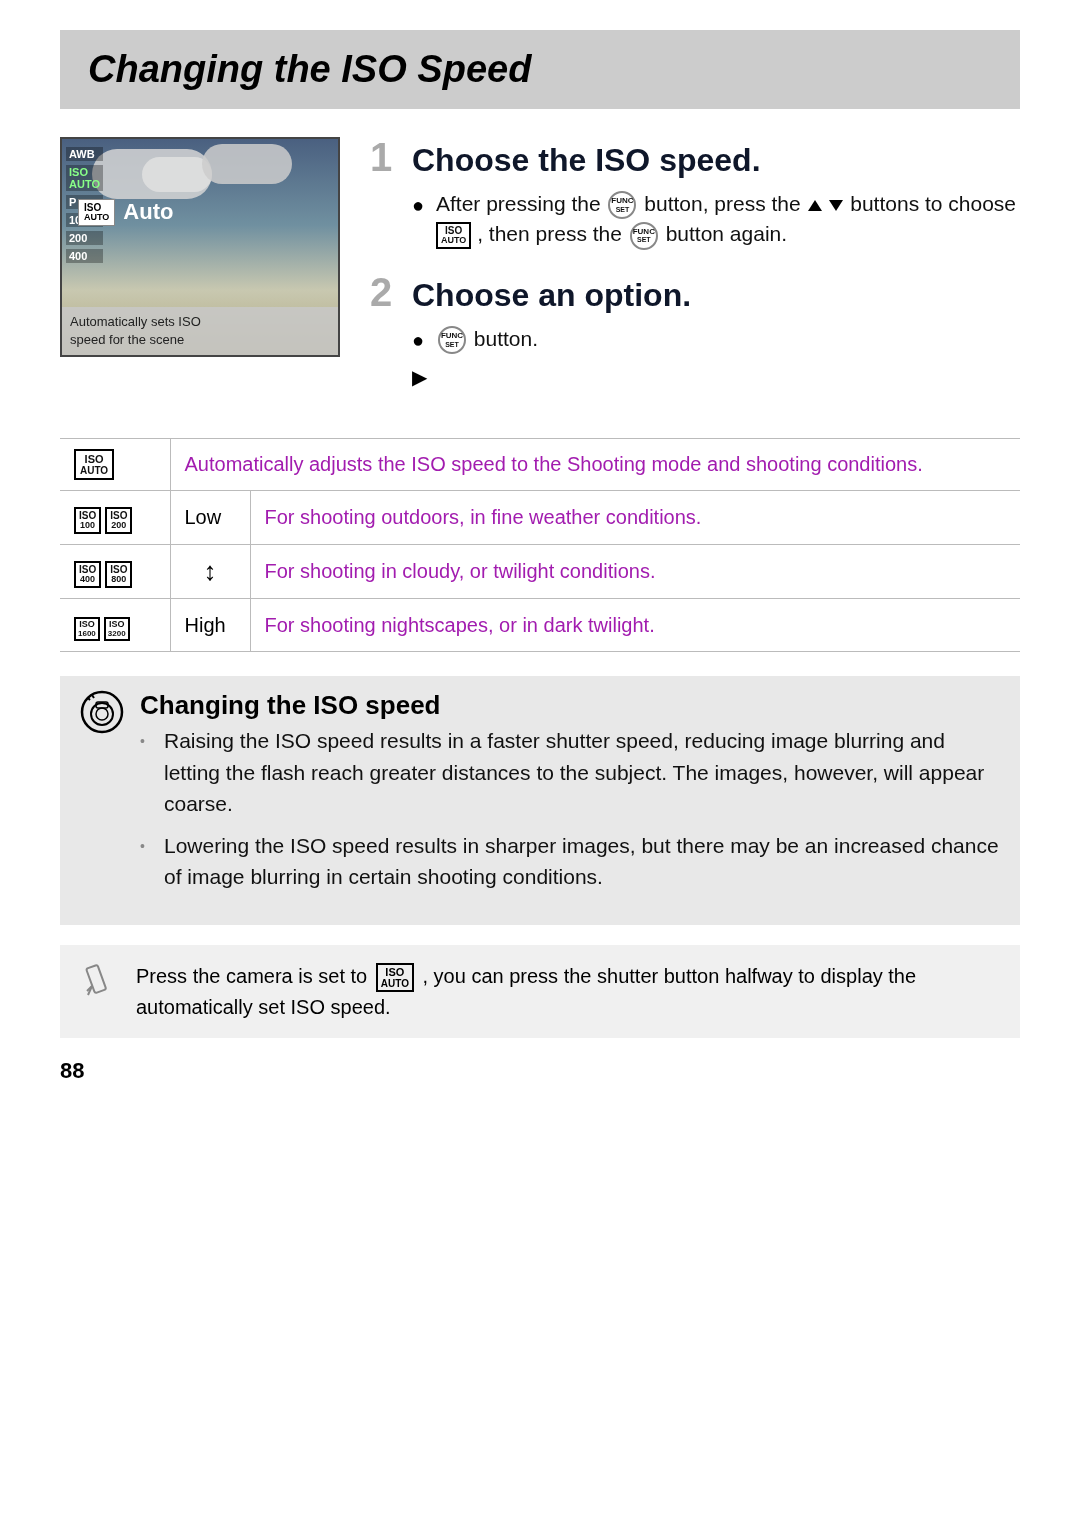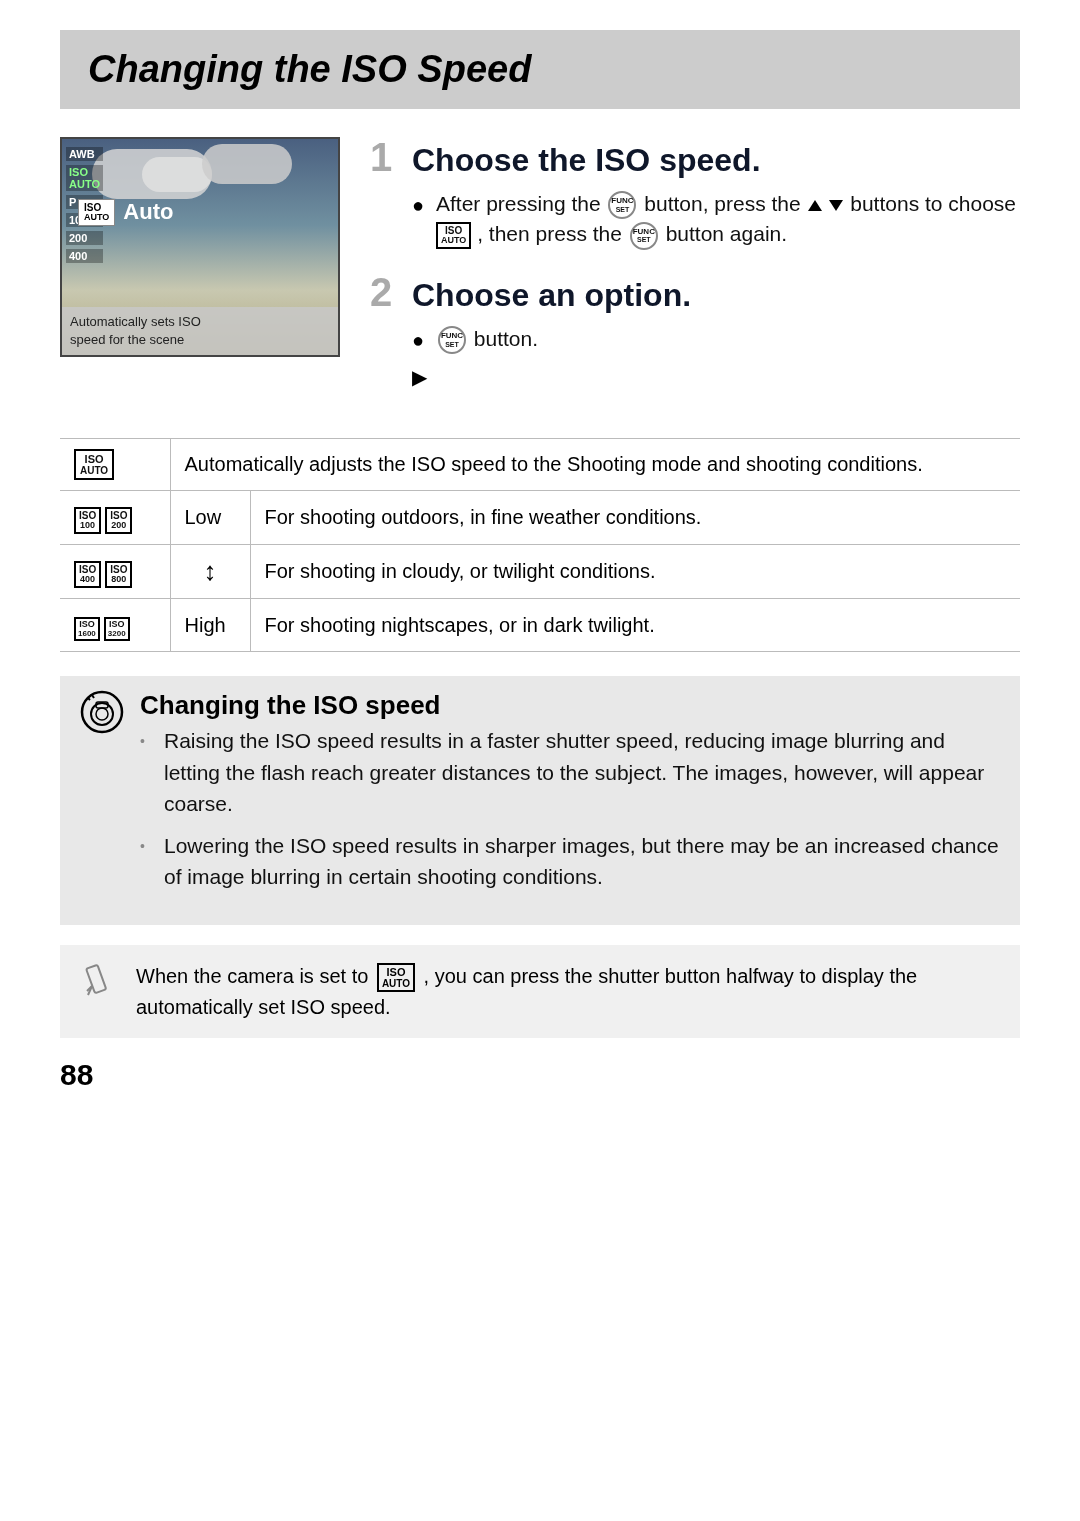--- a/index.html
+++ b/index.html
@@ -197,21 +197,21 @@
       border-right: 1.5px solid #bbb;
     }
     .iso-table .label-cell {
       width: 80px;
       font-weight: normal;
       color: #000;
       border-right: 1.5px solid #bbb;
       margin-left: 44px;
     }
     .iso-table .desc-cell {
-      color: #000000;
+      color: #a21caf;
     }
 
     
     .iso-pair {
       display: inline-flex;
       gap: 4px;
       align-items: center;
     }
     .iso-box {
       display: inline-block;
@@ -280,21 +280,21 @@
       min-width: 40px;
     }
     .note-text {
       font-size: 20px;
       line-height: 1.5;
       color: #000;
     }
 
     
     .page-num {
-      font-size: 30px;
+      font-size: 22px;
       font-weight: bold;
       color: #000;
     }
 
     
     .tri-up {
       display: inline-block;
       width: 0;
       height: 0;
       border-left: 7px solid transparent;
@@ -516,21 +516,21 @@
 
 <div class="note-box">
   <div class="note-icon">
     <svg width="38" height="38" viewBox="0 0 38 38">
       <rect x="10" y="4" width="12" height="26" rx="2" fill="none" stroke="#888" stroke-width="2" transform="rotate(-20 19 17)"></rect>
       <line x1="7" y1="30" x2="12" y2="25" stroke="#888" stroke-width="2"></line>
       <line x1="12" y1="25" x2="8" y2="34" stroke="#888" stroke-width="2"></line>
     </svg>
   </div>
   <div class="note-text">
-    <span>When the camera is set to</span>
+    <span>Press the camera is set to</span>
     
     <span class="iso-box" style="display:inline-block;border:2px solid #000;padding:1px 3px;font-size:12px;font-weight:bold;vertical-align:middle;line-height:1.1;margin:0 3px;">
       <span style="display:block;font-size:11px;">ISO</span>
       <span style="display:block;font-size:10px;">AUTO</span>
     </span>
     <span>, you can press the shutter button halfway to display the automatically set ISO speed.</span>
   </div>
 </div>
 
 <div class="page-num">88</div>

